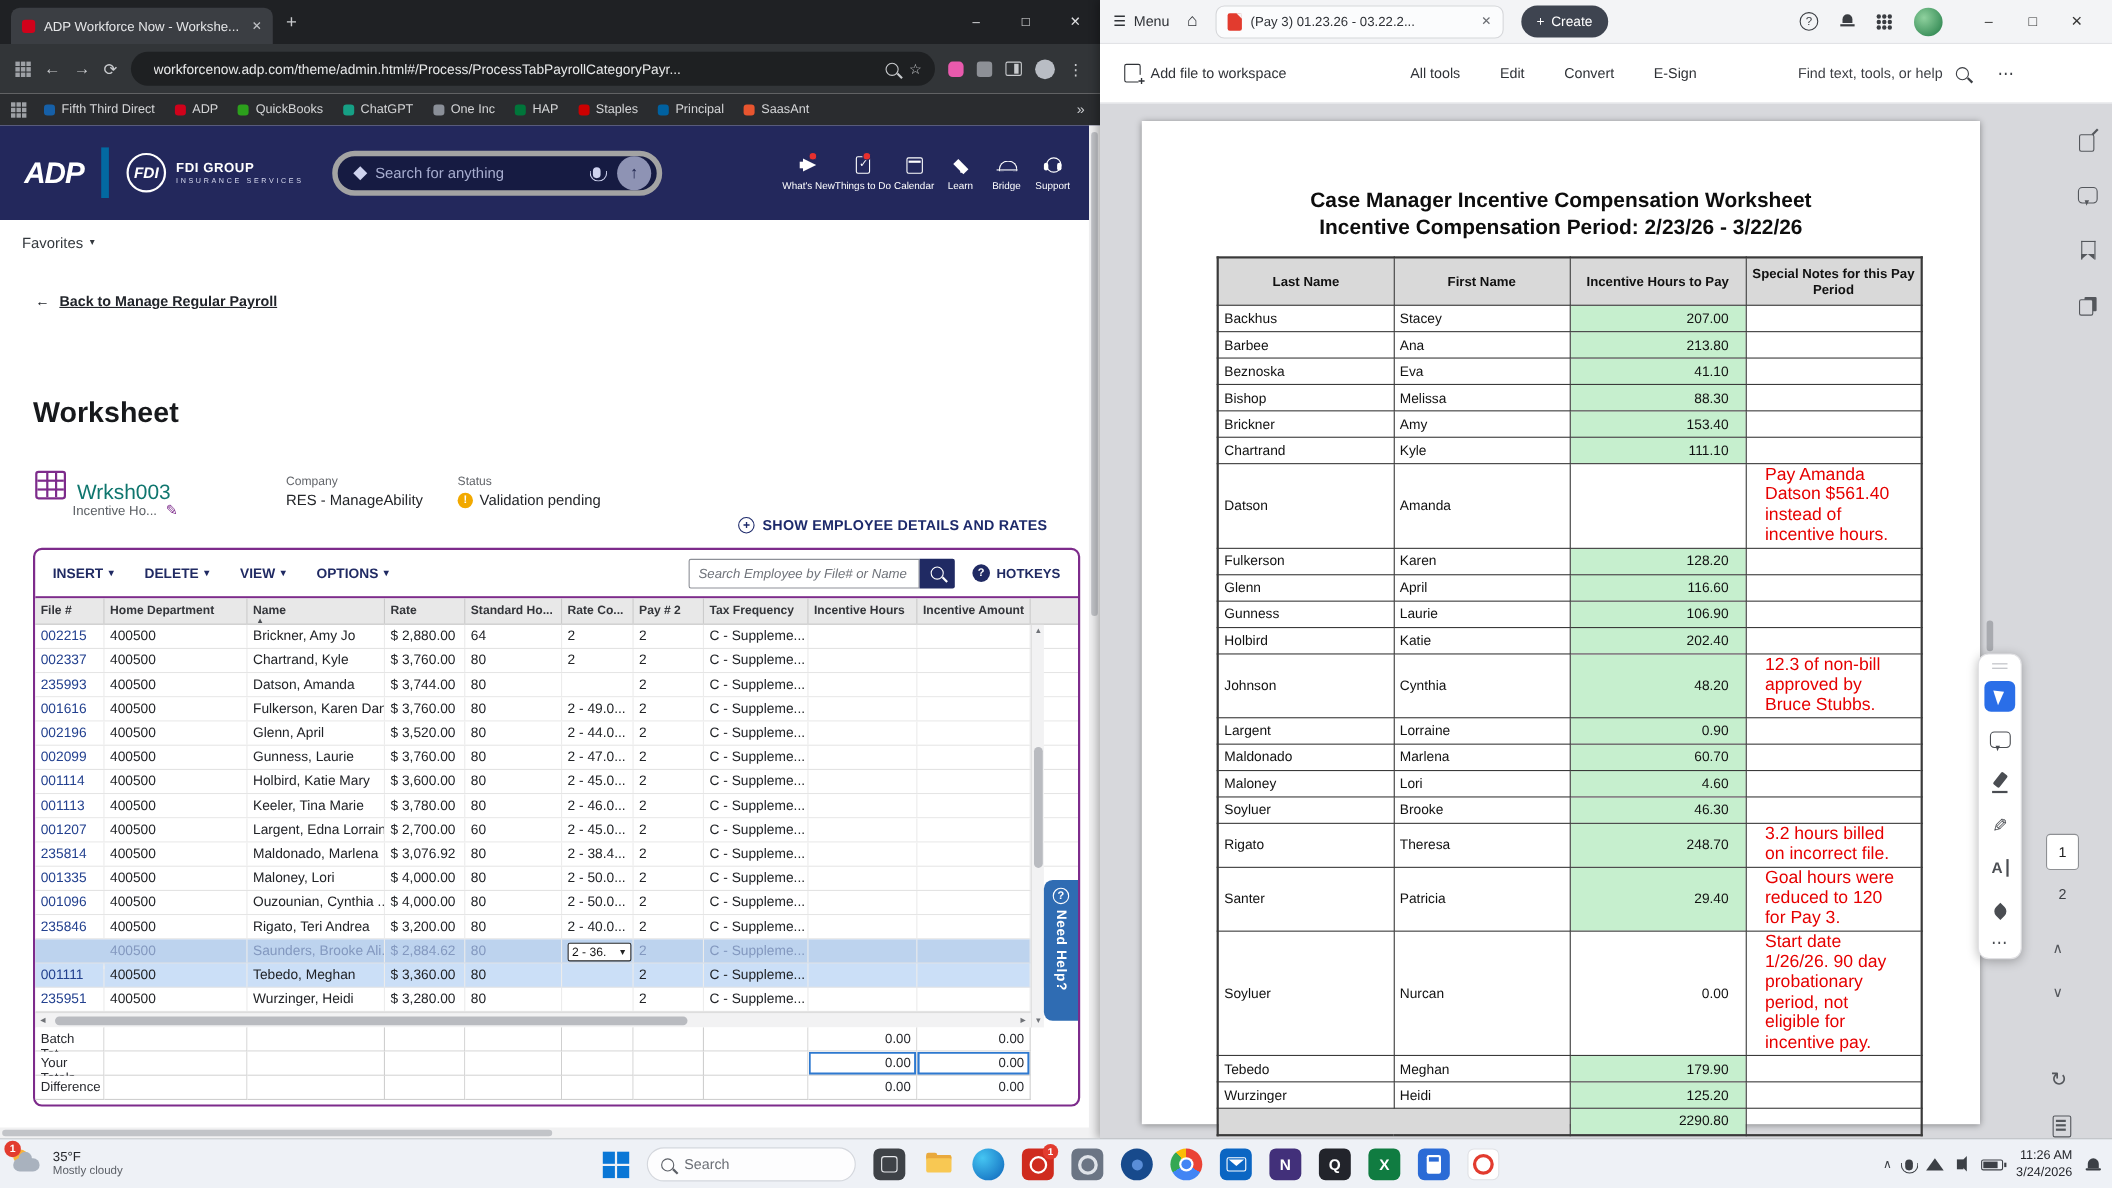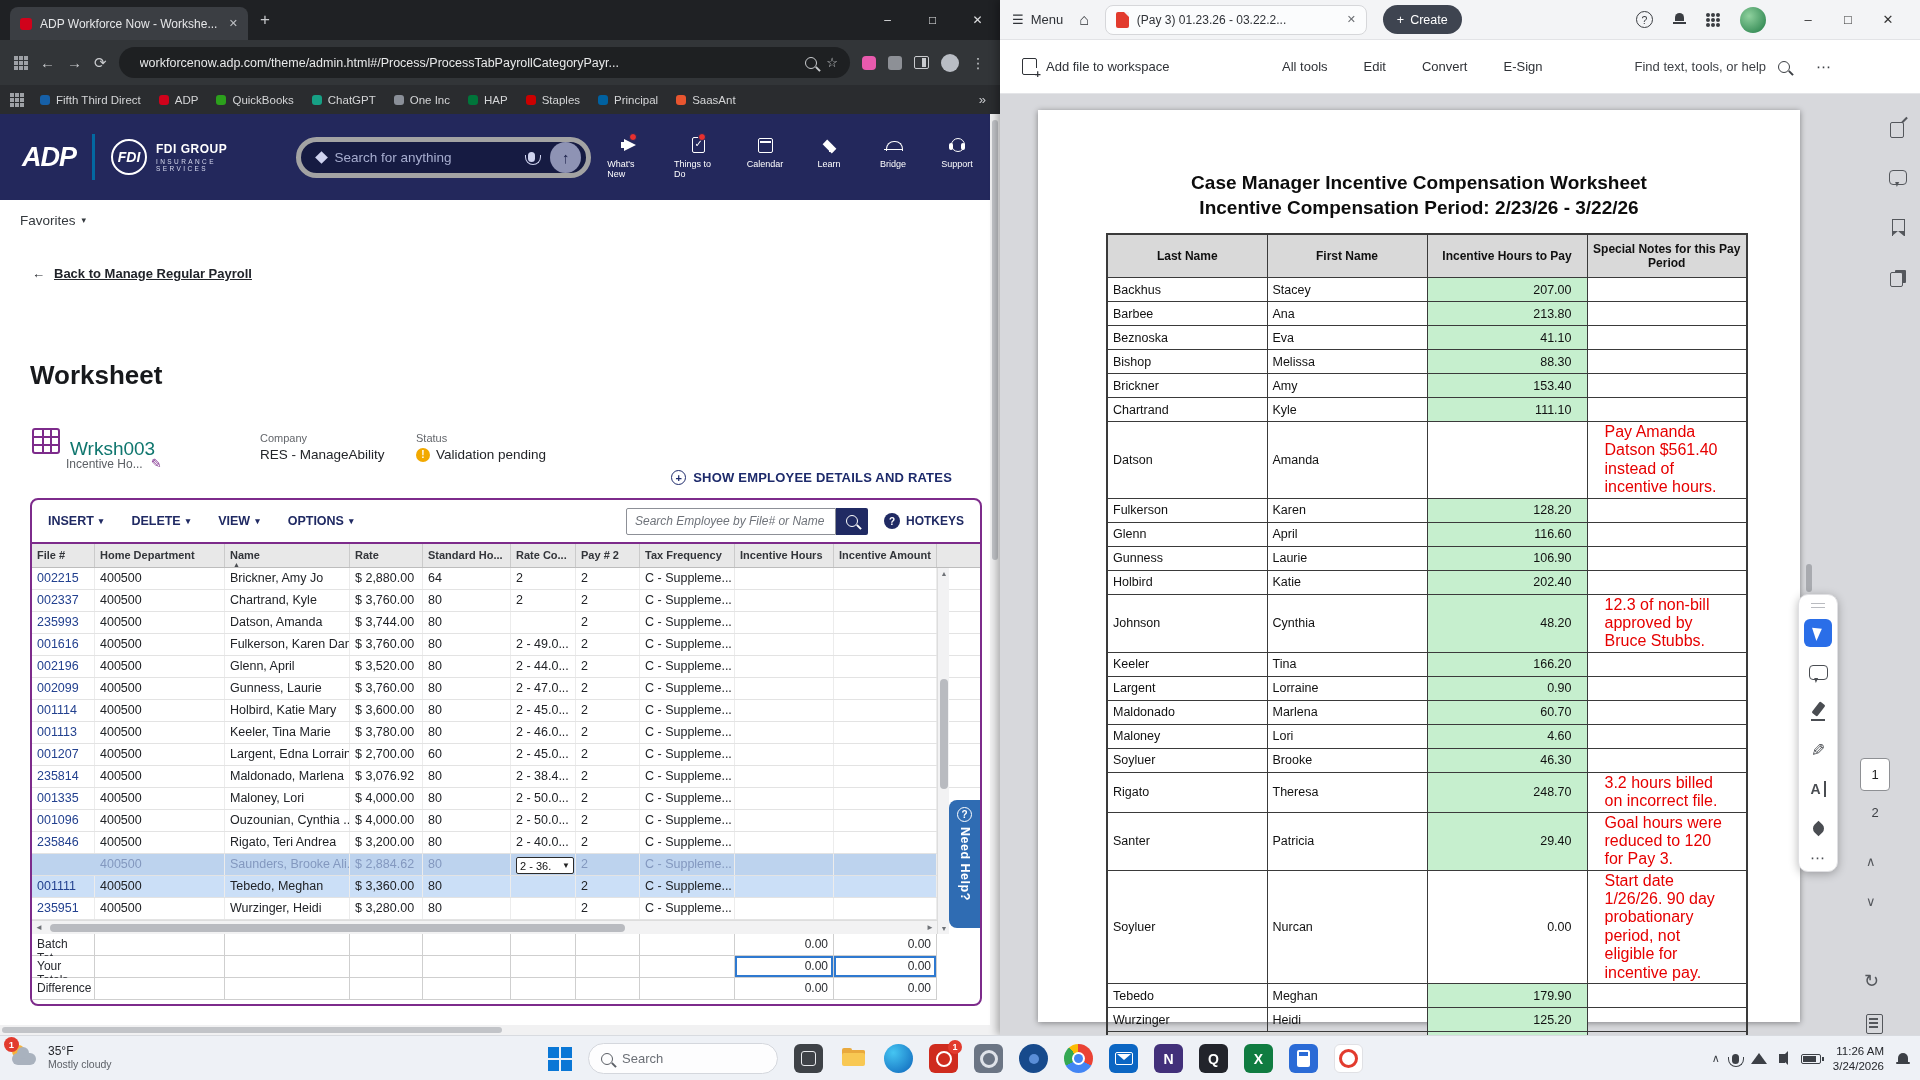--- a/index.html
+++ b/index.html
@@ -29,32 +29,32 @@
 .profile{width:18px;height:18px;border-radius:50%;background:#b9bdc4}
 .kebab{font-size:14px;color:#c9cbce;letter-spacing:1px}
 .b-bm{height:29px;background:#2a2c2f;display:flex;align-items:center;gap:2px;padding:0 10px;font-size:11.5px;color:#d4d5d7}
 .bk-item{display:flex;align-items:center;gap:6px;padding:3px 8px;border-radius:4px;white-space:nowrap}
 .bk-dot{width:10px;height:10px;border-radius:3px;flex:0 0 auto}
 .bk-more{margin-left:auto;font-size:13px;color:#c7c9cc;padding-right:4px}
 
 
 .adp-hd{height:86px;background:#23285c;display:flex;align-items:center;padding:0 22px;gap:16px}
 .adp-logo{font-size:27px;font-weight:bold;font-style:italic;color:#fff;letter-spacing:-1px}
-.fdi{display:flex;align-items:center;gap:9px;padding-left:16px;border-left:3px solid #0369a1;height:46px}
+.fdi{display:flex;align-items:center;gap:9px;padding-left:16px;border-left:7px solid #0369a1;height:46px}
 .fdi-c{width:36px;height:36px;border:2.5px solid #fff;border-radius:50%;display:flex;align-items:center;justify-content:center;color:#fff;font-size:14px;font-weight:bold;font-style:italic;flex:0 0 auto}
 .fdi-name{font-size:12px;font-weight:bold;letter-spacing:.5px;line-height:1;color:#fff}
 .fdi-sub{font-size:6.5px;letter-spacing:2.4px;color:#d6d9ee;margin-top:3px}
 .adp-search{width:300px;height:41px;margin-left:10px;background:#161b42;border:5px solid #a3a3a3;border-radius:21px;display:flex;align-items:center;gap:9px;padding:0 5px 0 16px}
 .spark{width:9px;height:9px;background:#cfd3ef;transform:rotate(45deg);flex:0 0 auto}
 .adp-search input{flex:1;background:none;border:none;outline:none;color:#e6e8f6;font-size:13.5px;font-family:inherit;min-width:0}
 .adp-search input::placeholder{color:#a7adcf}
 .mic{width:7px;height:10px;background:currentColor;border-radius:3.5px;position:relative;flex:0 0 auto;color:#cfd3ef;margin:0 6px}
 .mic::after{content:"";position:absolute;left:-3.5px;top:3px;width:14px;height:9px;border:1.6px solid currentColor;border-top:none;border-radius:0 0 8px 8px}
 .send{width:31px;height:31px;border-radius:50%;background:#8e93b4;color:#1b2049;display:flex;align-items:center;justify-content:center;font-size:15px;font-weight:bold;flex:0 0 auto}
-.adp-nav{margin-left:auto;display:flex;gap:22px}
+.adp-nav{margin-left:auto;display:flex;}
 .adp-nav-item{display:flex;flex-direction:column;align-items:center;gap:5px;color:#fff;font-size:9px;position:relative;min-width:42px}
 .nico{width:19px;height:18px;position:relative}
 .ndot{position:absolute;top:-3px;right:2px;width:8px;height:8px;border-radius:50%;background:#e8302e;border:1.5px solid #23285c}
 .megaphone-icon::before{content:"";position:absolute;left:4px;top:3px;border-top:6px solid transparent;border-bottom:6px solid transparent;border-left:12px solid #fff}
 .megaphone-icon::after{content:"";position:absolute;left:1px;top:6px;width:4px;height:6px;background:#fff}
 .tasks-icon::before{content:"";position:absolute;inset:1px 3px;border:1.6px solid #fff;border-radius:2px}
 .tasks-icon::after{content:"✓";position:absolute;left:6px;top:2px;font-size:10px;color:#fff}
 .calendar-icon::before{content:"";position:absolute;inset:2px 2px 1px;border:1.6px solid #fff;border-radius:2px}
 .calendar-icon::after{content:"";position:absolute;left:4px;top:5px;width:11px;height:2.5px;background:#fff}
 .learn-icon::before{content:"";position:absolute;left:3px;top:4px;width:13px;height:13px;background:#fff;transform:rotate(45deg) scaleY(.5)}
@@ -878,26 +878,20 @@
               <td class="hours green">202.40</td>
               <td class="note"></td>
             </tr>
             <tr>
               <td>Johnson</td>
               <td>Cynthia</td>
               <td class="hours green">48.20</td>
               <td class="note">12.3 of non-bill approved by Bruce Stubbs.</td>
             </tr>
             <tr>
-              <td>Keeler</td>
-              <td>Tina</td>
-              <td class="hours green">166.20</td>
-              <td class="note"></td>
-            </tr>
-            <tr>
               <td>Largent</td>
               <td>Lorraine</td>
               <td class="hours green">0.90</td>
               <td class="note"></td>
             </tr>
             <tr>
               <td>Maldonado</td>
               <td>Marlena</td>
               <td class="hours green">60.70</td>
               <td class="note"></td>

